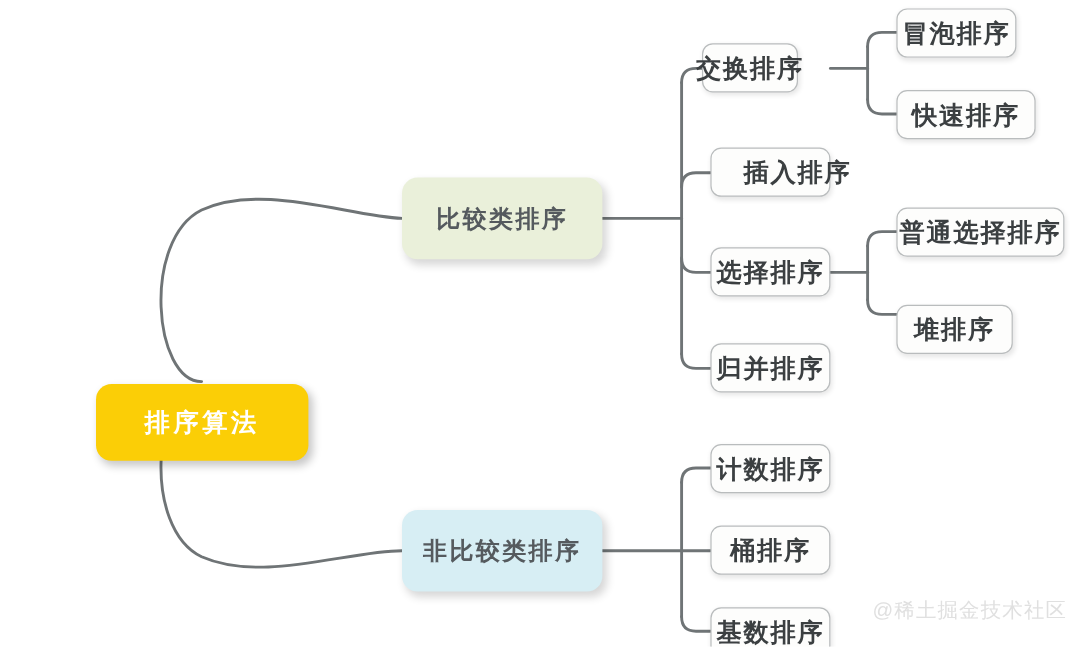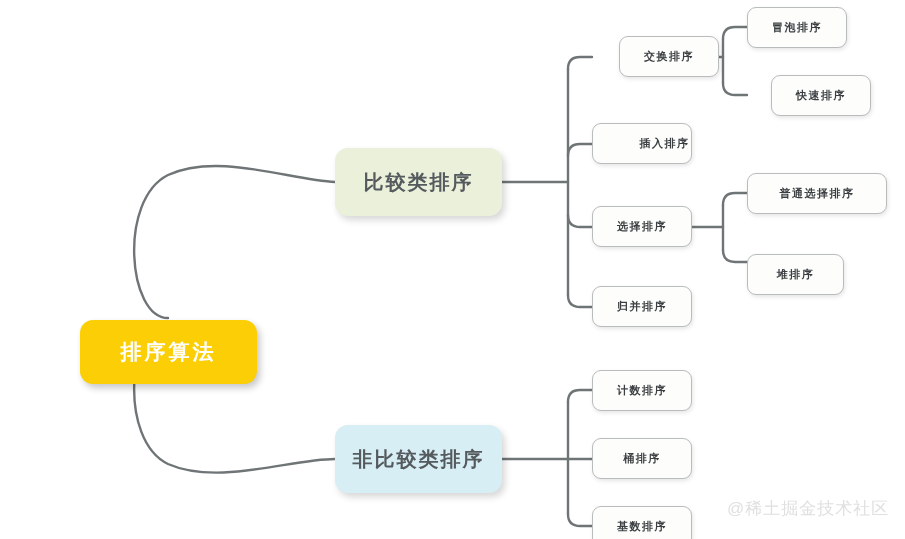--- a/index.html
+++ b/index.html
@@ -54,21 +54,21 @@
     box-shadow: 3px 4px 7px rgba(0,0,0,0.16);
     z-index: 5;
   }
   .node.cat.green { background: #eaf0da; }
   .node.cat.blue  { background: #d7eef4; }
   
   .node.leaf {
     background: #fdfdfc;
     border: 1.6px solid #b9bcbd;
     border-radius: 9px;
-    font-size: 11px;
+    font-size: 21px;
     font-weight: bold;
     color: #3b3f41;
     letter-spacing: 1.5px;
     box-shadow: 1px 2px 4px rgba(0,0,0,0.10);
     z-index: 4;
   }
   .watermark {
     position: absolute;
     color: #e0e0e0;
     font-size: 17px;
@@ -124,41 +124,41 @@
   </div>
 
   <div class="node cat green" style="left:335px; top:148px; width:167px; height:68px;text-align:right;">
     <span>比较类排序</span>
   </div>
 
   <div class="node cat blue" style="left:335px; top:425px; width:167px; height:68px;">
     <span>非比较类排序</span>
   </div>
 
-  <div class="node leaf" style="left:619px; top:36px; width:100px; height:41px;">
+  <div class="node leaf" style="left:585px; top:36px; width:80px; height:41px;">
     <span>交换排序</span>
   </div>
 
   <div class="node leaf" style="left:592px; top:123px; width:100px; height:41px;padding-left:45px;">
     <span>插入排序</span>
   </div>
 
   <div class="node leaf" style="left:592px; top:206px; width:100px; height:41px;">
     <span>选择排序</span>
   </div>
 
   <div class="node leaf" style="left:592px; top:286px; width:100px; height:41px;">
     <span>归并排序</span>
   </div>
 
   <div class="node leaf" style="left:747px; top:7px; width:100px; height:41px;">
     <span>冒泡排序</span>
   </div>
 
-  <div class="node leaf" style="left:747px; top:75px; width:100px; height:41px;margin-left:24px;">
+  <div class="node leaf" style="left:747px; top:75px; width:116px; height:41px;">
     <span>快速排序</span>
   </div>
 
   <div class="node leaf" style="left:747px; top:173px; width:140px; height:41px;">
     <span>普通选择排序</span>
   </div>
 
   <div class="node leaf" style="left:747px; top:242px; width:97px; height:41px;margin-top:12px;">
     <span>堆排序</span>
   </div>

